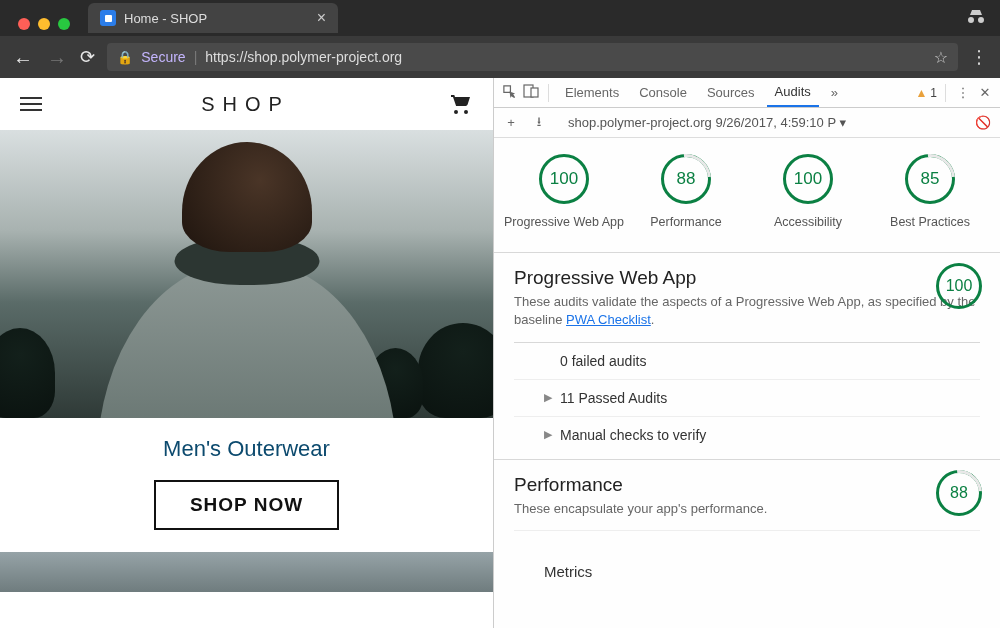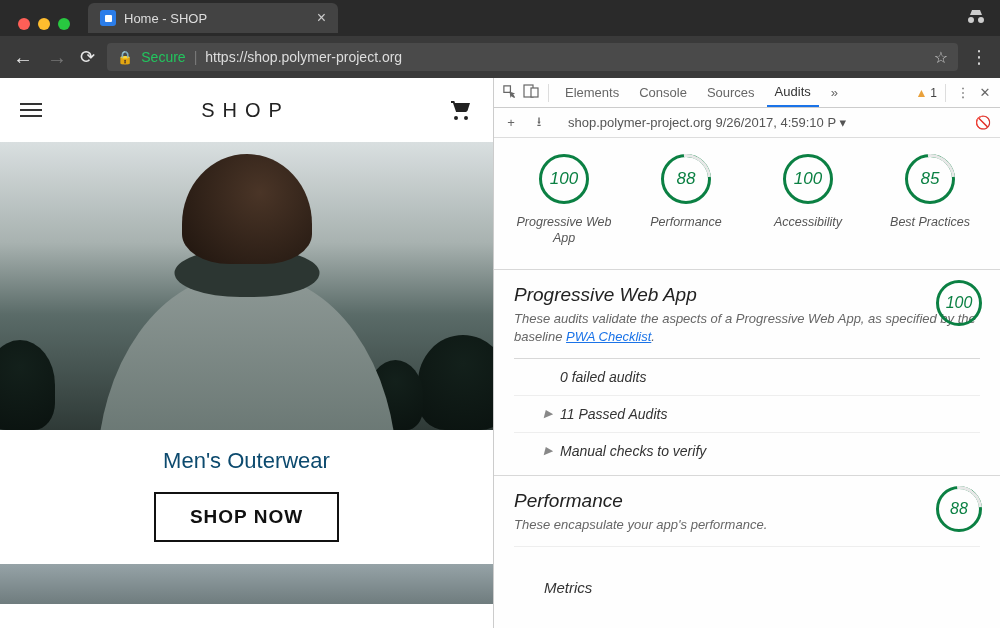--- a/index.html
+++ b/index.html
@@ -18,30 +18,30 @@
 .tab-favicon::after { content:""; width:7px; height:7px; background:#fff; border-radius:1px; }
 .tab-title { flex: 1; }
 .tab-close { color: #ccc; font-size: 16px; }
 .incognito { position:absolute; right:14px; top:8px; color:#ccc; font-size:18px; }
 .addr-row { height: 42px; display: flex; align-items: center; padding: 0 12px; gap: 12px; background: #3a3a3a; }
 .nav-arrow { color: #e8e8e8; font-size: 20px; width: 22px; text-align: center; }
 .nav-arrow.dim { color: #777; }
 .reload { color: #e8e8e8; font-size: 18px; }
 .omnibox { flex: 1; background: #4a4a4a; border-radius: 4px; height: 28px; display: flex; align-items: center; padding: 0 10px; color: #ccc; font-size: 14px; gap: 8px; }
 .lock { color: #ccc; font-size: 13px; }
-.secure-txt { color: #22c55e; }
+.secure-txt { color: #c4b5fd; }
 .url-sep { color: #777; }
 .url-txt { color: #ddd; }
 .star { color: #ccc; margin-left: auto; font-size: 16px; }
 .menu-dots { color: #ddd; font-size: 18px; }
 
 
 .content { display: flex; height: 550px; }
 .page { width: 494px; background: #fff; display: flex; flex-direction: column; border-right: 1px solid #ccc; }
-.shop-header { height: 64px; display: flex; align-items: center; justify-content: space-between; padding: 0 20px; gap: 14px; }
+.shop-header { height: 52px; display: flex; align-items: center; justify-content: space-between; padding: 0 20px; gap: 14px; }
 .hamburger { display: flex; flex-direction: column; gap: 4px; cursor: pointer; }
 .hamburger span { width: 22px; height: 2px; background: #333; }
 .shop-logo { font-size: 20px; font-weight: 500; letter-spacing: 8px; color: #222; }
 .cart-icon { width: 24px; height: 24px; position: relative; }
 .hero { height: 288px; background: linear-gradient(180deg, #d9dfe0 0%, #a8b2b0 35%, #5a6b68 60%, #2f3a37 100%); position:relative; overflow:hidden; }
 .person { position:absolute; left:50%; top:12px; transform:translateX(-50%); width:320px; height:290px; }
 .hair { position:absolute; left:50%; transform:translateX(-50%); top:0; width:130px; height:110px; background: radial-gradient(circle at 60% 35%, #4a3527, #1e140e); border-radius: 55% 55% 40% 40% / 70% 70% 30% 30%; }
 .shoulders { position:absolute; left:50%; transform:translateX(-50%); bottom:-40px; width:300px; height:210px; background: linear-gradient(180deg,#8e9996,#606e6a); border-radius: 150px 150px 10px 10px / 210px 210px 10px 10px; }
 .scarf { position:absolute; left:50%; transform:translateX(-50%); top:95px; width:145px; height:48px; background:#2c3632; border-radius: 50%/55%; }
 .trees { position:absolute; bottom:0; left:0; right:0; height:100px; }
@@ -55,21 +55,21 @@
 
 .devtools { flex: 1; display: flex; flex-direction: column; background: #fefefe; font-size: 13px; }
 .dt-toolbar { height: 30px; border-bottom: 1px solid #ccc; display: flex; align-items: center; padding: 0 6px; gap: 4px; color: #444; }
 .dt-toolbar .sep { width:1px; height:18px; background:#ddd; margin:0 4px; }
 .dt-tab { padding: 0 8px; height: 29px; display: flex; align-items: center; color: #666; cursor: pointer; }
 .dt-tab.active { color: #333; border-bottom: 2px solid #1a73e8; }
 .dt-ico { width:18px; text-align:center; color:#666; }
 .warn-badge { display:flex; align-items:center; gap:3px; color:#444; font-size:12px; }
 .warn-tri { color:#e9a13b; }
 .dt-subbar { height: 30px; border-bottom: 1px solid #ddd; display: flex; align-items: center; padding: 0 8px; gap: 10px; color: #555; }
-.dt-body { flex: 1; overflow-y: auto; font-style: italic; }
+.dt-body { flex: 1; overflow-y: auto; }
 .scores { display: flex; padding: 16px 10px 22px; gap: 2px; }
 .score { flex: 1; text-align: center; }
 .gauge { width: 50px; height: 50px; border-radius: 50%; border: 3px solid #0b8043; margin: 0 auto 10px; display: flex; align-items: center; justify-content: center; color: #0b8043; font-size: 17px; font-weight: 400; position: relative; }
 .gauge.partial::before { content:""; position:absolute; inset:-3px; border-radius:50%; border:3px solid #e8e8e8; border-bottom-color:transparent; border-left-color:transparent; border-right-color:transparent; transform:rotate(40deg); }
 .score-label { font-size: 12.5px; color: #555; line-height: 1.3; }
 .section { border-top: 1px solid #d8d8d8; padding: 14px 20px 6px; position: relative; }
 .sec-title { font-size: 19px; color: #222; margin-bottom: 4px; }
 .sec-desc { font-size: 13px; color: #666; line-height: 1.4; }
 .link { color: #1a73e8; text-decoration: underline; }
 .big-gauge { position: absolute; right: 18px; top: 10px; width: 46px; height: 46px; border-radius: 50%; border: 3px solid #0b8043; display: flex; align-items: center; justify-content: center; color: #0b8043; font-size: 16px; }

